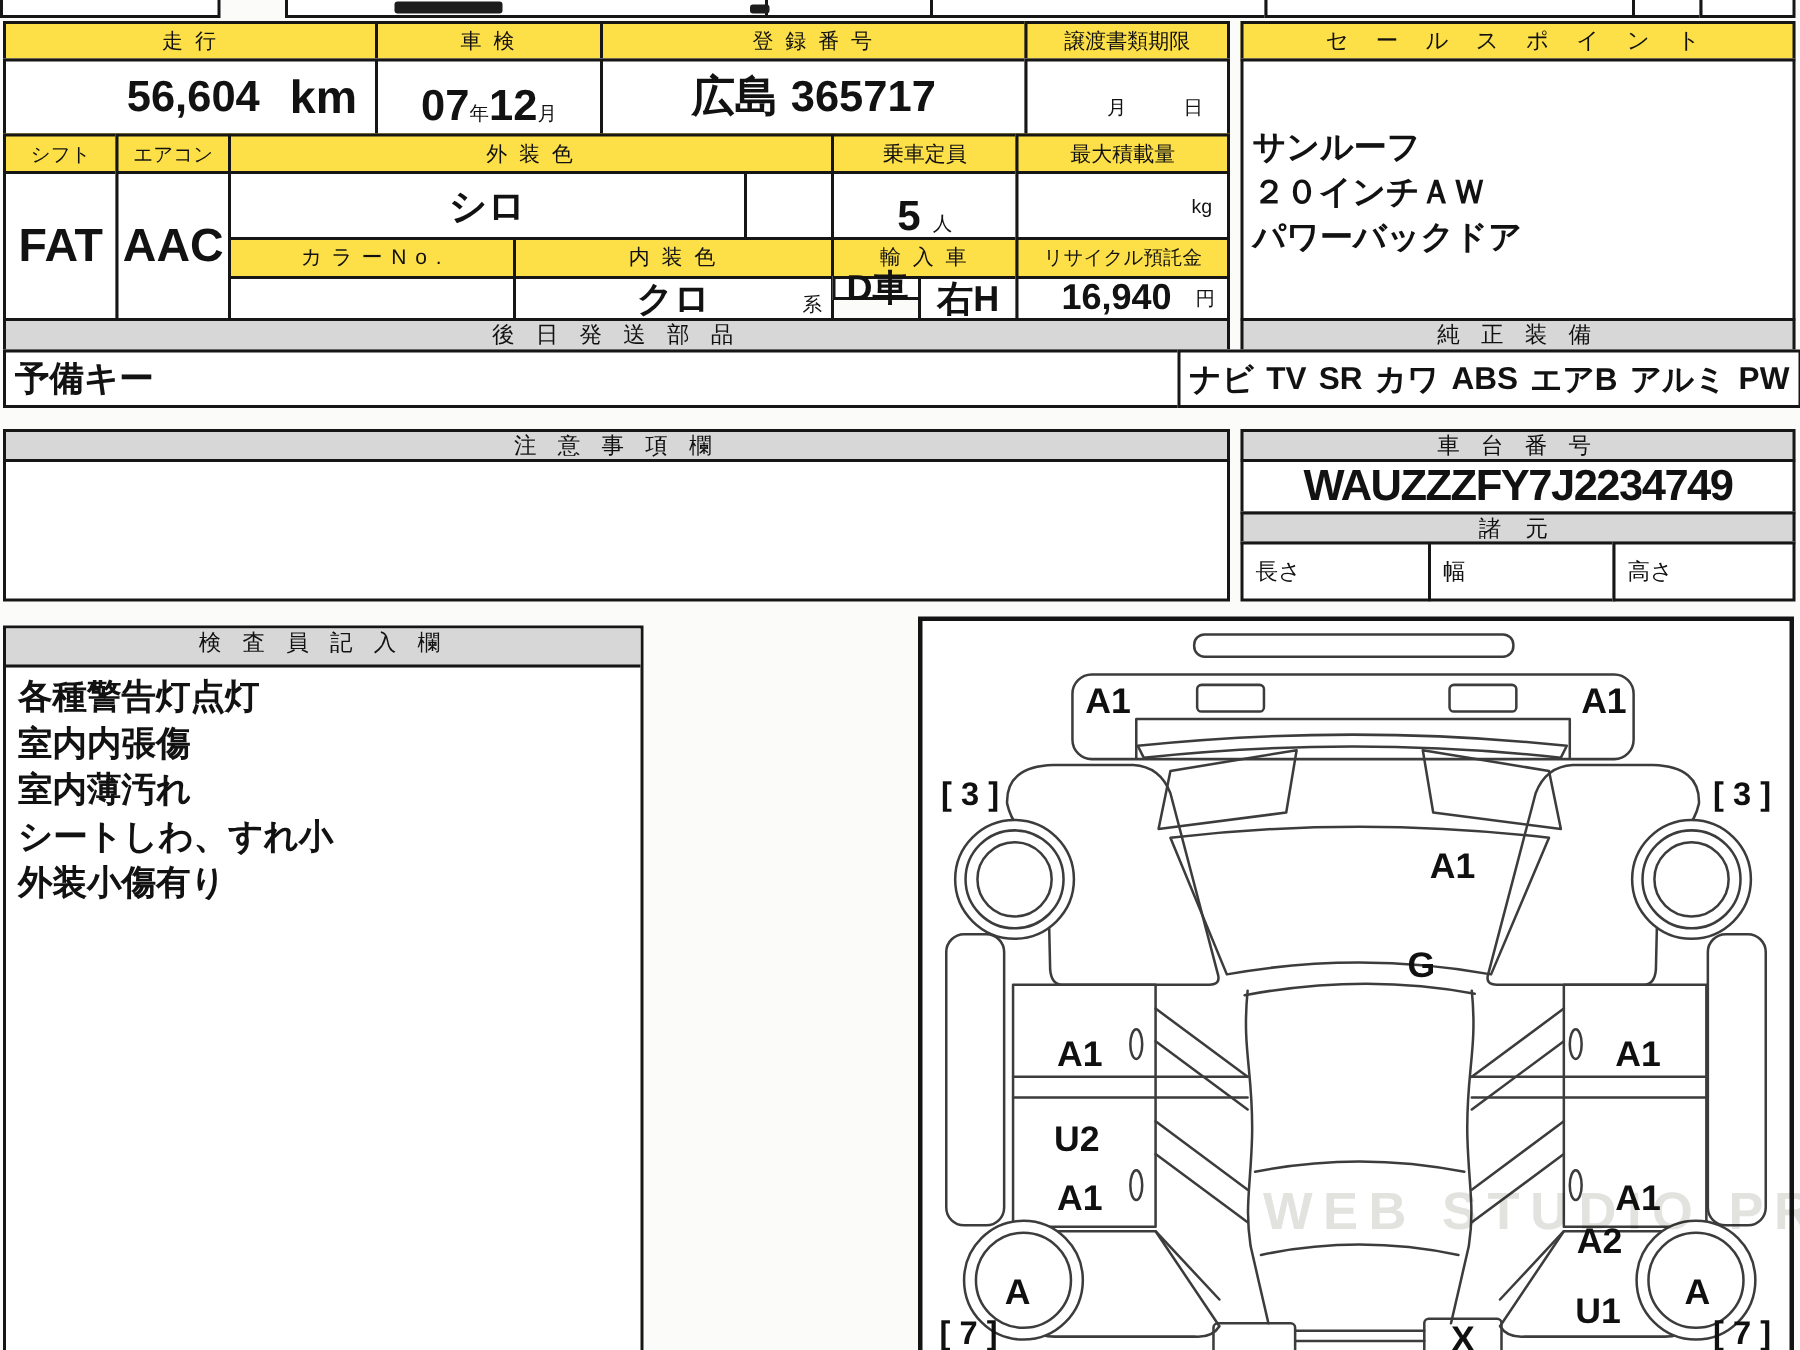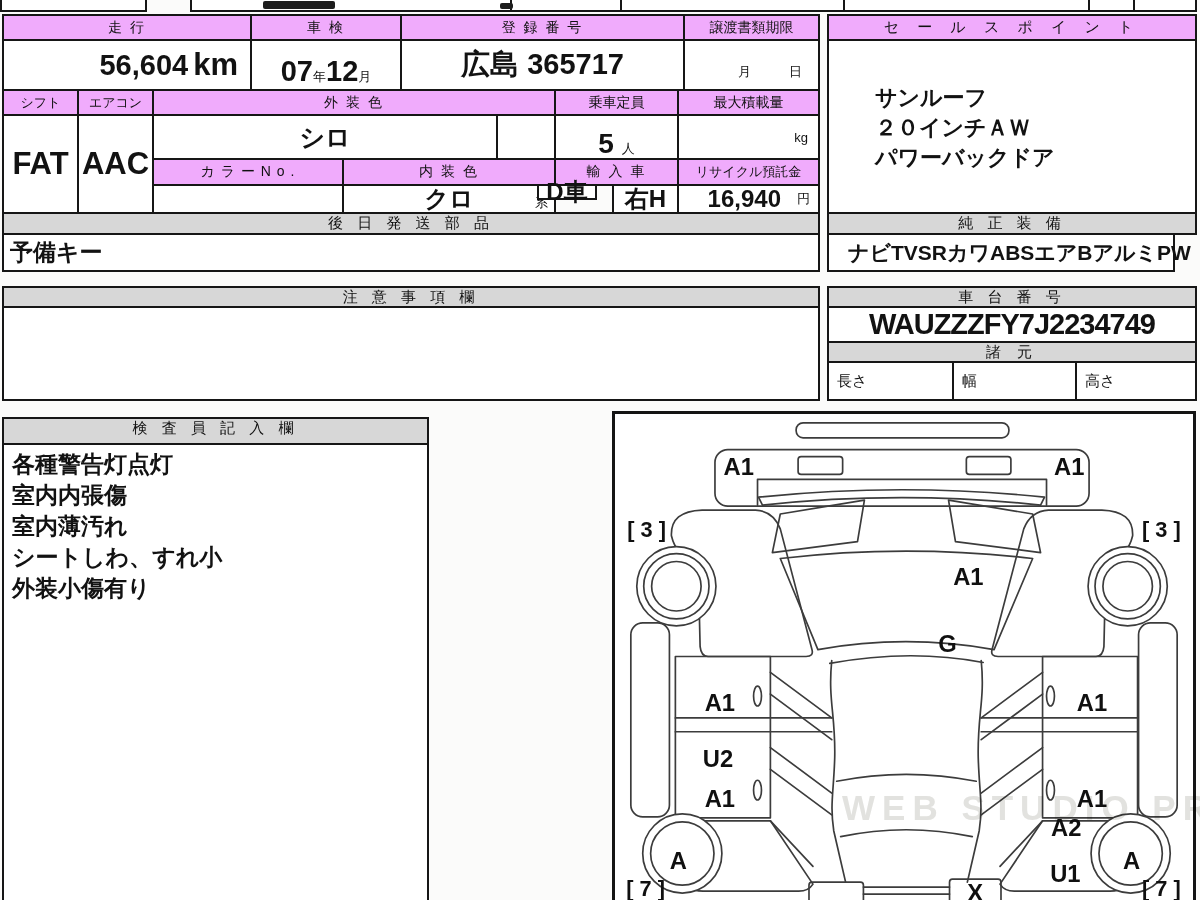--- a/index.html
+++ b/index.html
@@ -3,30 +3,30 @@
 <meta charset="utf-8">
 <style>
   html,body{margin:0;padding:0;}
   body{
     width:1200px;height:900px;overflow:hidden;position:relative;
     background:#fbfbfa;color:#121212;
     font-family:"Liberation Sans","DejaVu Sans",sans-serif;
   }
   .abs{position:absolute;box-sizing:border-box;}
   .cell{position:absolute;box-sizing:border-box;border:2px solid #161616;background:#fff;display:flex;align-items:center;}
-  .hdr{background:#f0abfc;justify-content:center;font-size:14px;letter-spacing:2px;color:#111;}
+  .hdr{background:#fde047;justify-content:center;font-size:14px;letter-spacing:2px;color:#111;}
   .bar{background:#d7d7d7;justify-content:center;font-size:15px;letter-spacing:5px;color:#111;}
   .ctr{justify-content:center;align-items:center;}
   .bold{font-weight:bold;}
   .big{font-size:29px;font-weight:bold;letter-spacing:0;}
   .unit{font-size:13px;font-weight:normal;}
   .edge{position:absolute;box-sizing:border-box;border:2px solid #161616;background:#fff;}
   .blob{position:absolute;background:#1d1d1d;border-radius:2px;}
   .listItem{font-size:23px;font-weight:bold;line-height:31px;white-space:nowrap;}
-  .salesItem{font-size:22px;font-weight:bold;line-height:30px;white-space:nowrap;margin-left:40px;}
+  .salesItem{font-size:22px;font-weight:bold;line-height:30px;white-space:nowrap;}
   .equipItem{font-size:21px;font-weight:bold;white-space:nowrap;}
   .wm{
     position:absolute;left:842px;top:788px;z-index:6;
     font-size:35px;font-weight:bold;letter-spacing:7px;color:#e2e2df;
     mix-blend-mode:multiply;pointer-events:none;white-space:nowrap;
   }
   svg text{font-family:"Liberation Sans","DejaVu Sans",sans-serif;}
 </style>
 </head>
 <body>
@@ -47,21 +47,21 @@
 <div class="cell hdr" style="left:250px;top:14px;width:152px;height:27px">
     <span>車 検</span>
   </div>
 <div class="cell hdr" style="left:400px;top:14px;width:285px;height:27px">
     <span>登 録 番 号</span>
   </div>
 <div class="cell hdr" style="left:683px;top:14px;width:137px;height:27px;letter-spacing:0">
     <span>譲渡書類期限</span>
   </div>
 
-<div class="cell" style="left:2px;top:39px;width:250px;height:52px;justify-content:flex-end;padding-right:12px;gap:5px">
+<div class="cell" style="left:2px;top:39px;width:250px;height:52px;justify-content:flex-end;padding-right:12px;gap:20px">
   <span class="big">56,604</span>
   <span class="big" style="font-size:31px">km</span>
 </div>
 <div class="cell ctr" style="left:250px;top:39px;width:152px;height:52px;align-items:baseline;padding-top:14px">
   <span class="big">07</span>
   <span class="unit">年</span>
   <span class="big">12</span>
   <span class="unit">月</span>
 </div>
 <div class="cell ctr" style="left:400px;top:39px;width:285px;height:52px">
@@ -117,21 +117,21 @@
   </div>
 <div class="cell hdr" style="left:677px;top:158px;width:143px;height:28px;letter-spacing:0;font-size:13px">
     <span>リサイクル預託金</span>
   </div>
 
 <div class="cell" style="left:152px;top:184px;width:192px;height:30px"></div>
 <div class="cell ctr" style="left:342px;top:184px;width:214px;height:30px">
   <span class="big" style="font-size:24px">クロ</span>
   <span class="unit abs" style="right:6px;top:8px">系</span>
 </div>
-<div class="cell ctr" style="left:537px;top:184px;width:60px;height:16px">
+<div class="cell ctr" style="left:555px;top:184px;width:60px;height:16px">
     <span class="big" style="font-size:24px">D車</span>
   </div>
 <div class="cell ctr" style="left:612px;top:184px;width:67px;height:30px">
     <span class="big" style="font-size:24px">右H</span>
   </div>
 <div class="cell" style="left:677px;top:184px;width:143px;height:30px;justify-content:flex-end;padding-right:8px;gap:16px">
   <span class="big" style="font-size:24px">16,940</span>
   <span class="unit">円</span>
 </div>
 
@@ -152,21 +152,21 @@
   </div>
 <div class="cell" style="left:827px;top:39px;width:370px;height:175px;align-items:flex-start;flex-direction:column;padding:42px 0 0 6px;display:flex">
   <div class="salesItem">サンルーフ</div>
   <div class="salesItem">２０インチＡＷ</div>
   <div class="salesItem">パワーバックドア</div>
 </div>
 
 <div class="cell bar" style="left:827px;top:212px;width:370px;height:23px">
     <span>純 正 装 備</span>
   </div>
-<div class="cell" style="left:827px;top:233px;width:348px;height:39px;justify-content:space-between;padding:0 19px">
+<div class="cell" style="left:785px;top:233px;width:416px;height:39px;justify-content:space-between;padding:0 6px">
   <span class="equipItem">ナビ</span>
   <span class="equipItem">TV</span>
   <span class="equipItem">SR</span>
   <span class="equipItem">カワ</span>
   <span class="equipItem">ABS</span>
   <span class="equipItem">エアB</span>
   <span class="equipItem">アルミ</span>
   <span class="equipItem">PW</span>
 </div>
 

